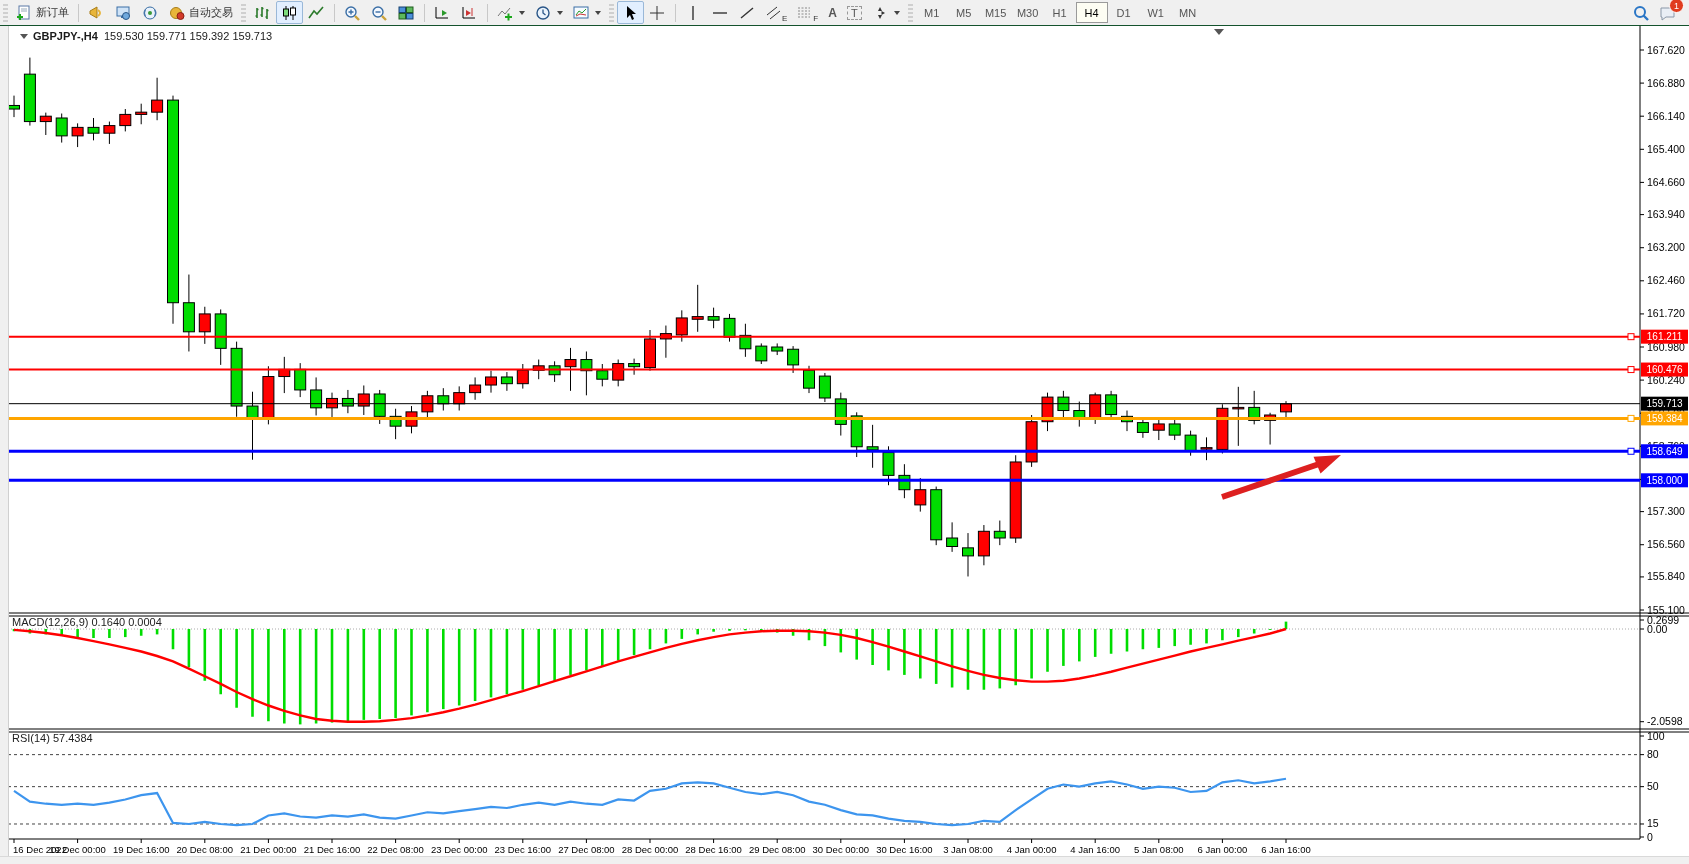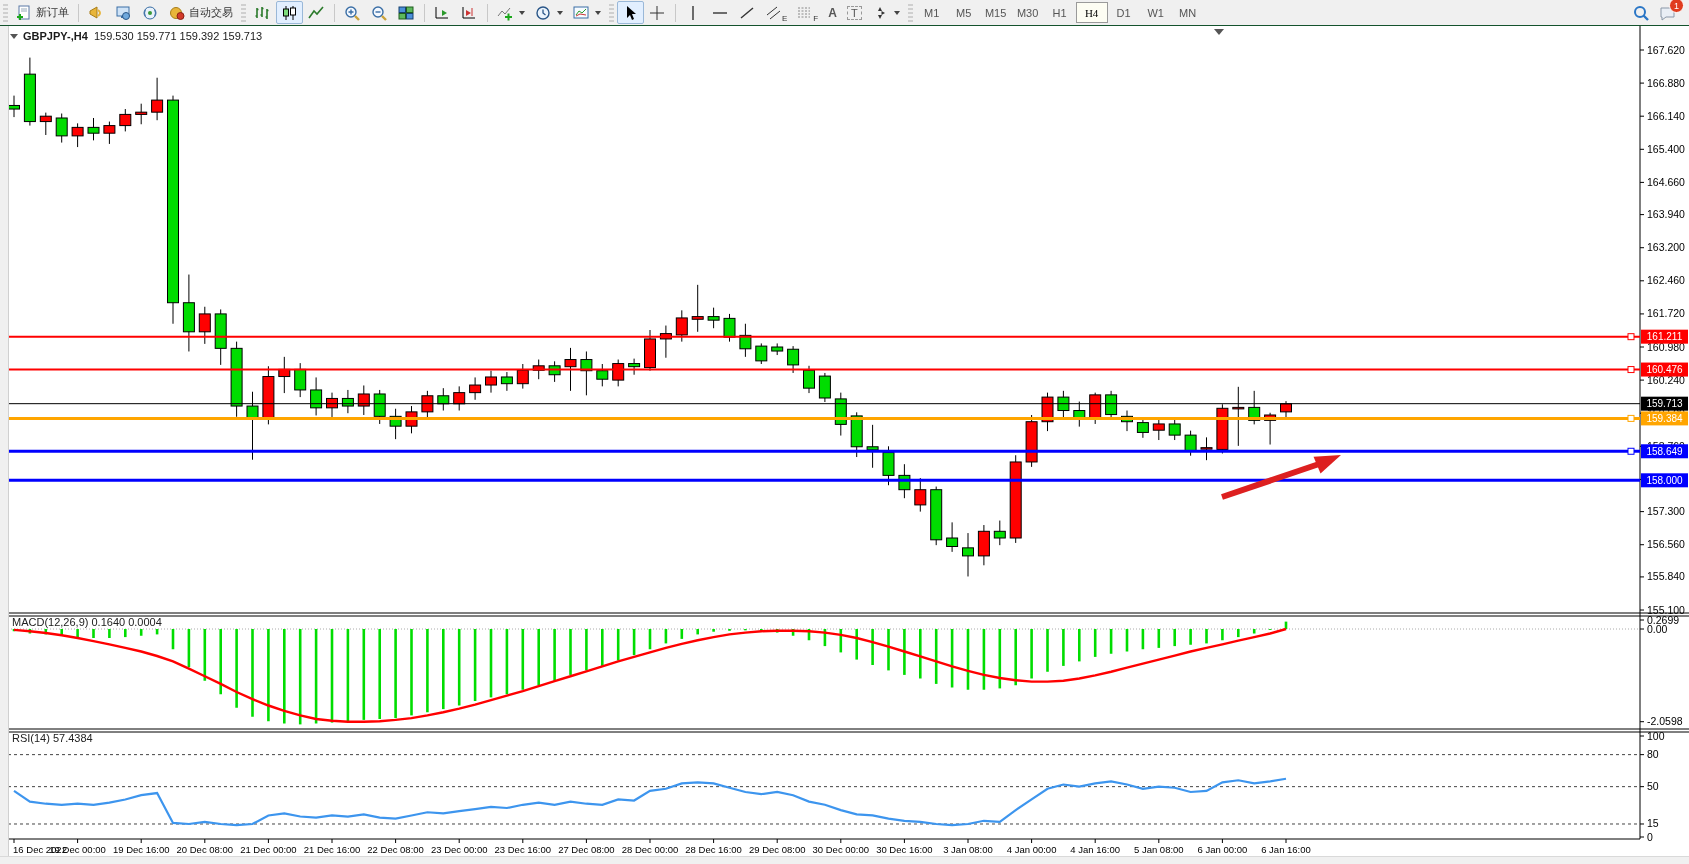--- a/index.html
+++ b/index.html
@@ -7,28 +7,28 @@
   
   .toolbar{position:absolute;left:0;top:0;width:1689px;height:25px;background:#f0f0f0;
     border-bottom:4px solid #14532d;display:flex;align-items:center;font-size:11px;color:#333;}
   .tb-grip{width:5px;height:18px;margin:0 3px;background:repeating-linear-gradient(180deg,#cfcfcf 0 2px,#f0f0f0 2px 4px);}
   .tb-sep{width:1px;height:18px;background:#c8c8c8;margin:0 4px;}
   .tb-btn{display:flex;align-items:center;gap:3px;height:21px;padding:0 4px;border:1px solid transparent;border-radius:2px;cursor:default;}
   .tb-btn.active{background:#e2efff;border:1px solid #9ab8d8;}
   .tb-btn .caret{width:0;height:0;border-left:3px solid transparent;border-right:3px solid transparent;border-top:4px solid #444;margin-left:2px;}
   .tf-btn{height:19px;min-width:24px;padding:0 3px;display:flex;align-items:center;justify-content:center;
     color:#555;border:1px solid transparent;font-size:11px;}
-  .tf-btn.active{background:#fdfdf3;border:1px solid #9a9a9a;color:#000;font-family:Liberation Serif, serif;}
+  .tf-btn.active{background:#fdfdf3;border:1px solid #9a9a9a;color:#000;}
   .badge{position:absolute;right:-4px;top:-4px;width:13px;height:13px;border-radius:50%;background:#e03c1f;color:#fff;
     font-size:9px;display:flex;align-items:center;justify-content:center;border:1px solid #fff;}
   .icn{display:inline-block;width:17px;height:16px;}
   
   #chart-wrap{position:absolute;left:0;top:26px;width:1689px;height:838px;background:#fff;}
   #chart-svg{position:absolute;left:0;top:0;}
-  #chart-title{position:absolute;left:10px;top:4px;font-size:11px;color:#1a1a1a;display:flex;align-items:center;gap:5px;}
+  #chart-title{position:absolute;left:20px;top:4px;font-size:11px;color:#1a1a1a;display:flex;align-items:center;gap:5px;}
   #chart-title .tri{width:0;height:0;border-left:4px solid transparent;border-right:4px solid transparent;border-top:5px solid #555;}
   #chart-title b{font-weight:700;}
   .leftstrip{position:absolute;left:0;top:26px;width:8px;height:838px;background:#f0f0f0;border-right:1px solid #d0d0d0;}
   .bottomstrip{position:absolute;left:0;top:856px;width:1689px;height:8px;background:#f0f0f0;border-top:1px solid #d9d9d9;}
 </style>
 </head>
 <body>
 
 <div id="app">
 

